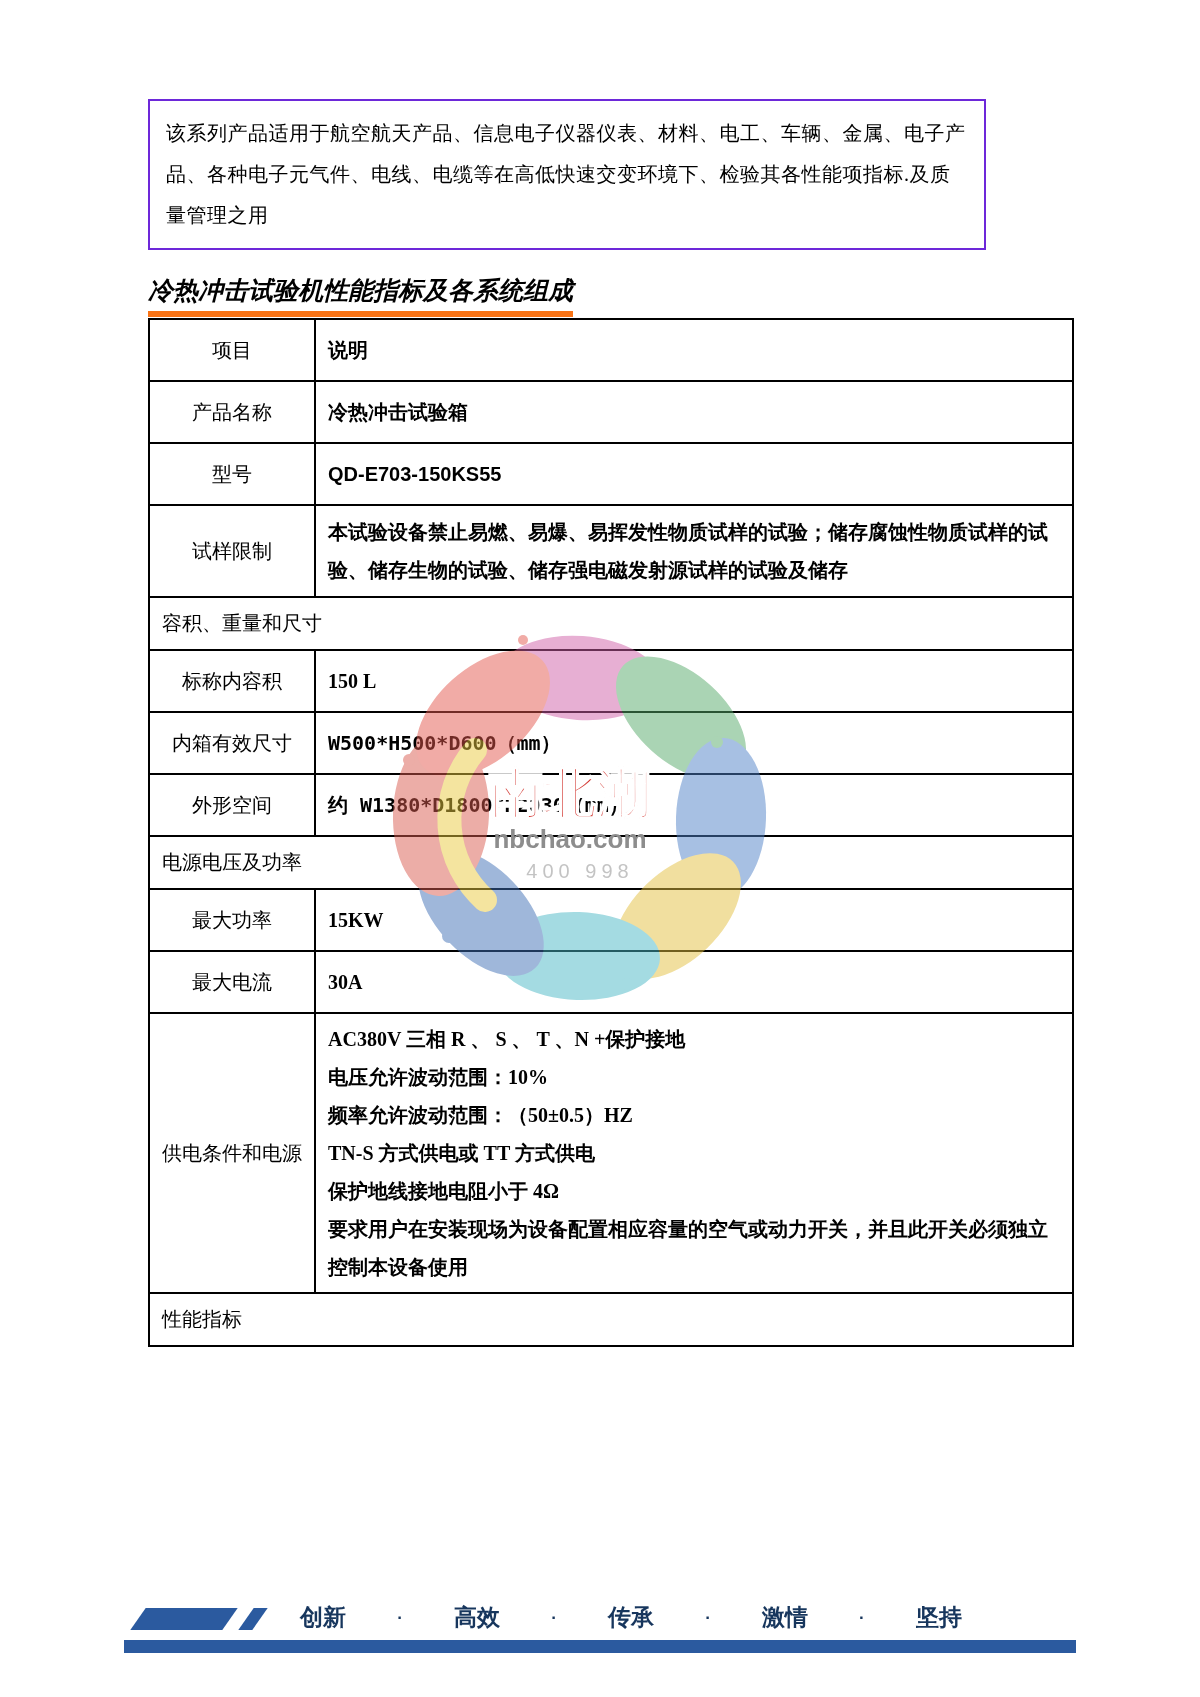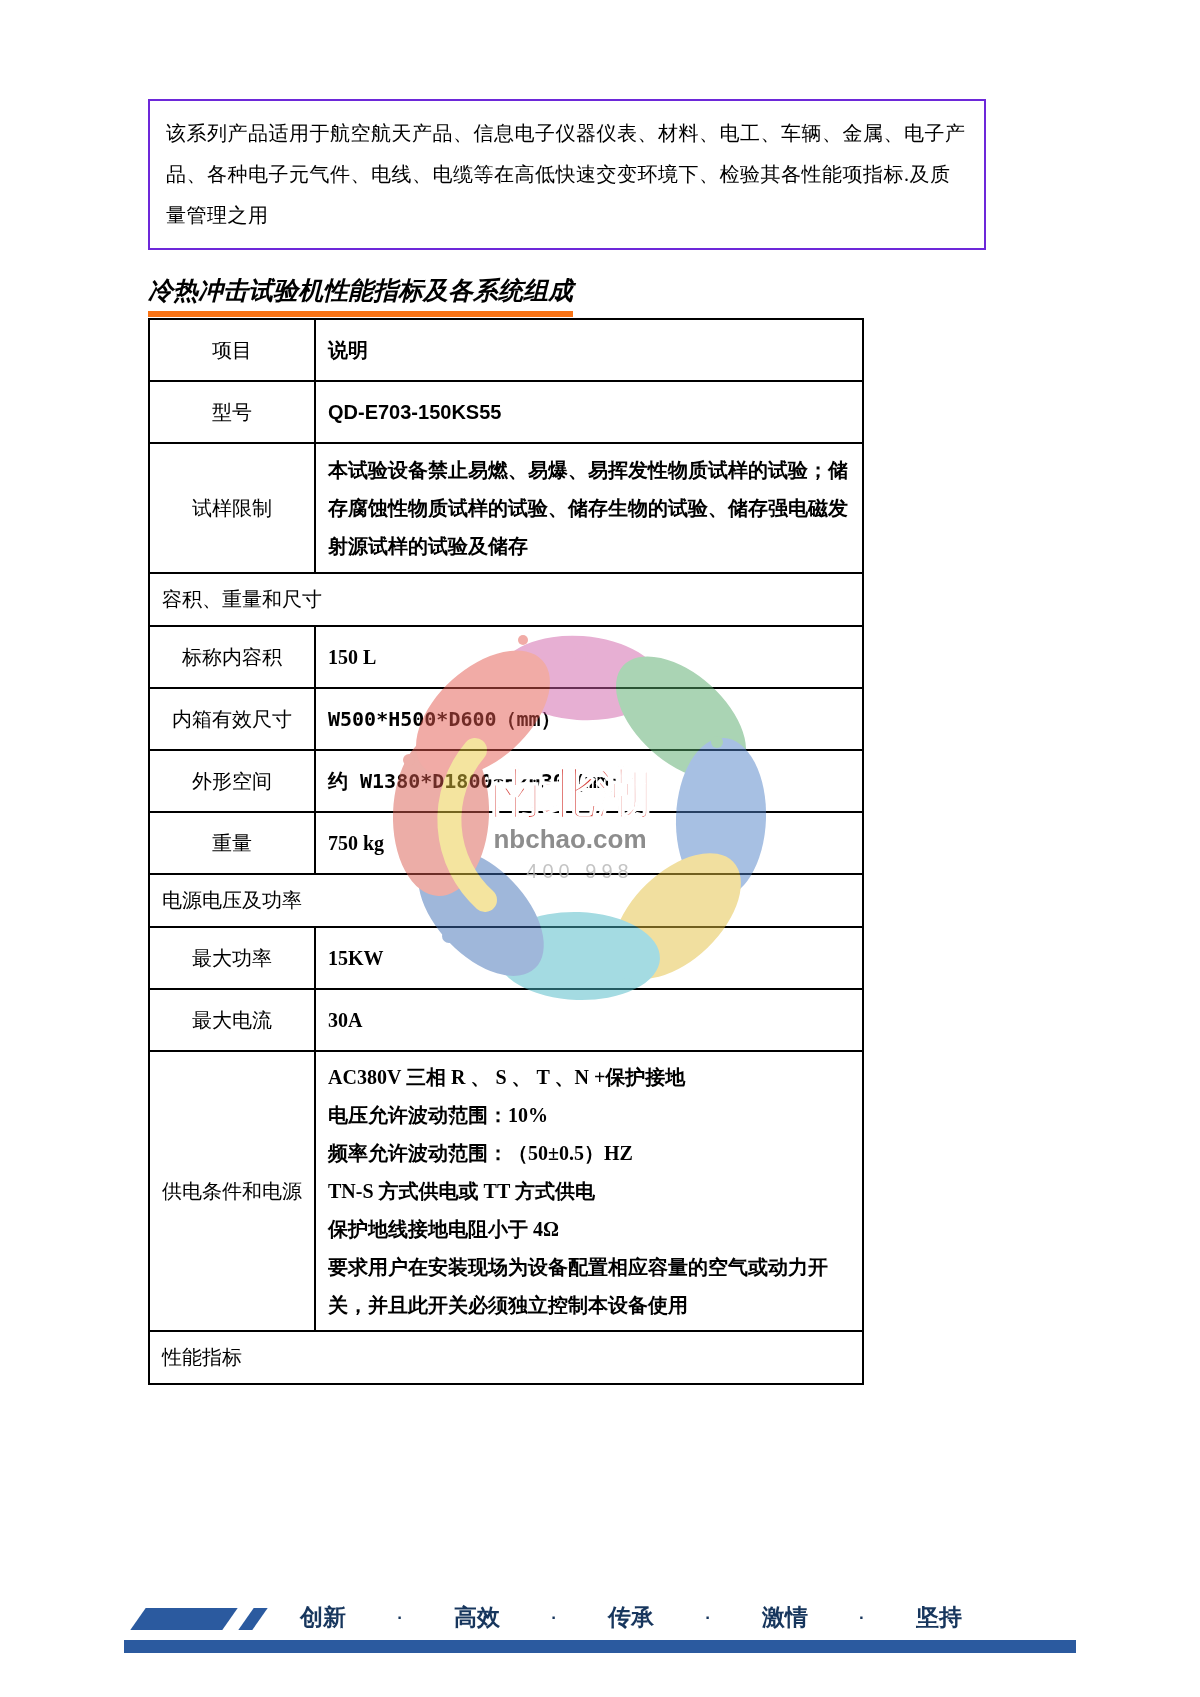--- a/index.html
+++ b/index.html
@@ -25,21 +25,21 @@
 
   
   .doc-title {
     position:absolute; left:148px; top:274px;
     font-size:25px; font-weight:bold; z-index:2;
   }
   .doc-title .underline { border-bottom:6px solid #f97316; padding-bottom:7px;font-style:italic; }
 
   
   .spec-table {
-    position:absolute; left:148px; top:318px; width:716px;
+    position:absolute; left:148px; top:318px; width:926px;
     border-collapse:collapse; background:transparent; z-index:2;padding-left:24px;
   }
   .spec-table td {
     border:2px solid #000;
     font-size:20px;
     vertical-align:middle;
   }
   .spec-table td.label { width:166px; text-align:center; padding:15px 6px; line-height:1.5; }
   .spec-table td.value { padding:15px 12px; line-height:1.5;font-weight:bold; }
   .spec-table td.section { padding:12px 12px; }
@@ -86,20 +86,24 @@
     <span class="underline">冷热冲击试验机性能指标及各系统组成</span>
   </div>
 
   <table class="spec-table">
     <tbody>
       <tr>
         <td class="label">项目</td>
         <td class="value">说明</td>
       </tr>
       <tr>
+        <td class="label">产品名称</td>
+        <td class="value name-value">冷热冲击试验箱</td>
+      </tr>
+      <tr>
         <td class="label">型号</td>
         <td class="value model-value">QD-E703-150KS55</td>
       </tr>
       <tr class="row-limit">
         <td class="label">试样限制</td>
         <td class="value">本试验设备禁止易燃、易爆、易挥发性物质试样的试验；储存腐蚀性物质试样的试验、储存生物的试验、储存强电磁发射源试样的试验及储存</td>
       </tr>
       <tr>
         <td class="section" colspan="2">容积、重量和尺寸</td>
       </tr>
@@ -107,24 +111,20 @@
         <td class="label">标称内容积</td>
         <td class="value">150  L</td>
       </tr>
       <tr>
         <td class="label">内箱有效尺寸</td>
         <td class="value dim-bold">W500*H500*D600（mm）</td>
       </tr>
       <tr>
         <td class="label">外形空间</td>
         <td class="value dim-plain">约 W1380*D1800*H2030（mm）</td>
-      </tr>
-      <tr>
-        <td class="label">重量</td>
-        <td class="value">750 kg</td>
       </tr>
       <tr>
         <td class="section" colspan="2">电源电压及功率</td>
       </tr>
       <tr>
         <td class="label">最大功率</td>
         <td class="value">15KW</td>
       </tr>
       <tr>
         <td class="label">最大电流</td>

